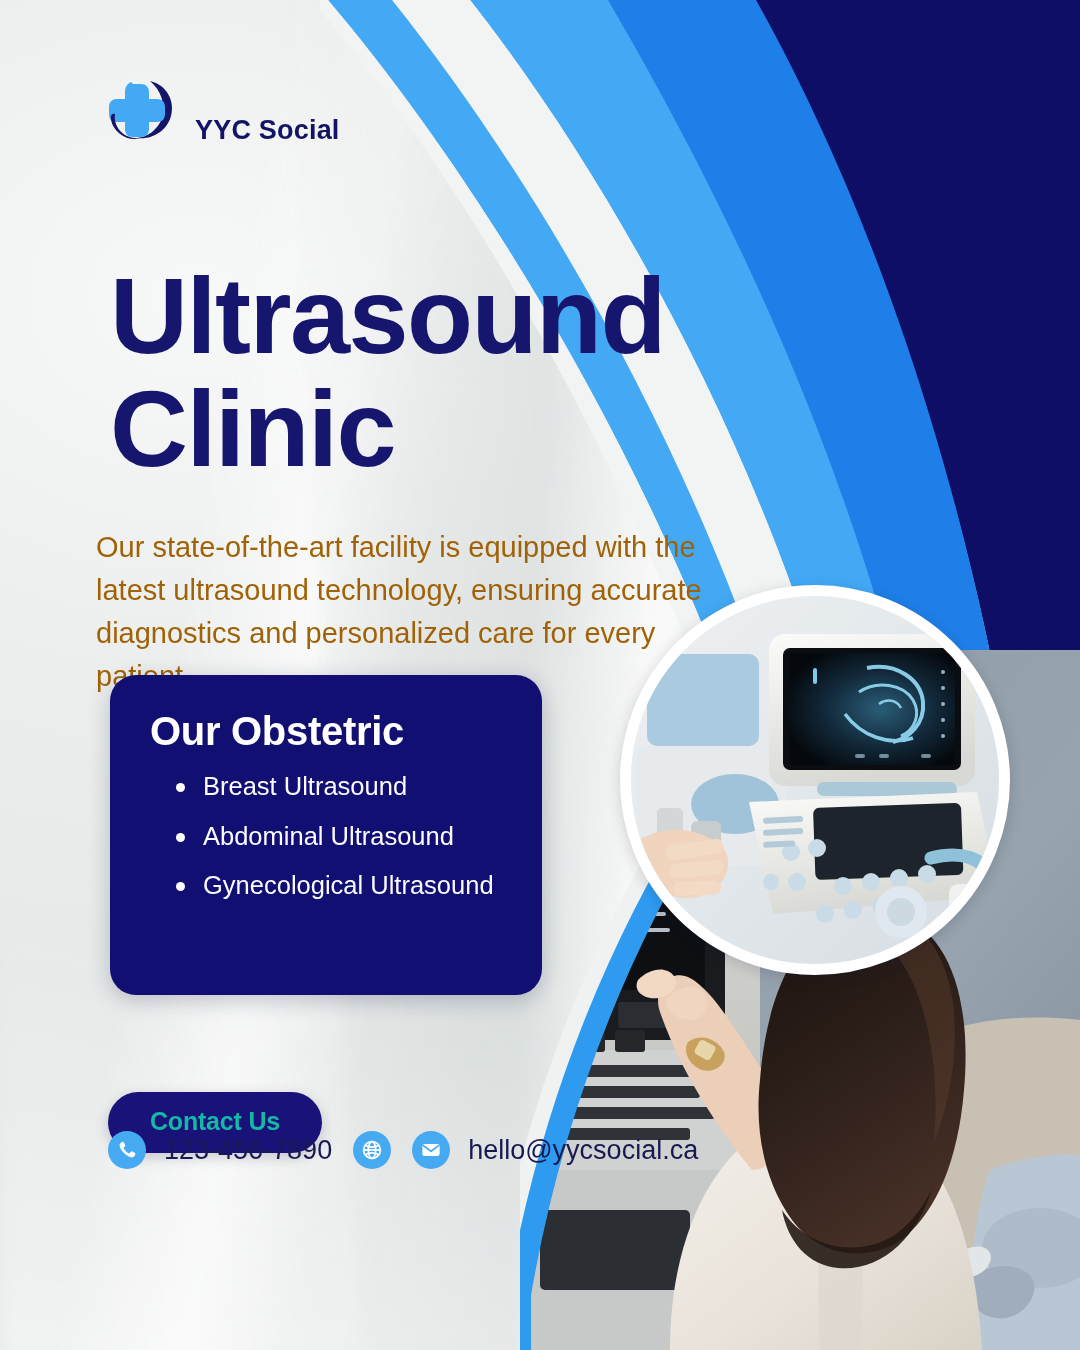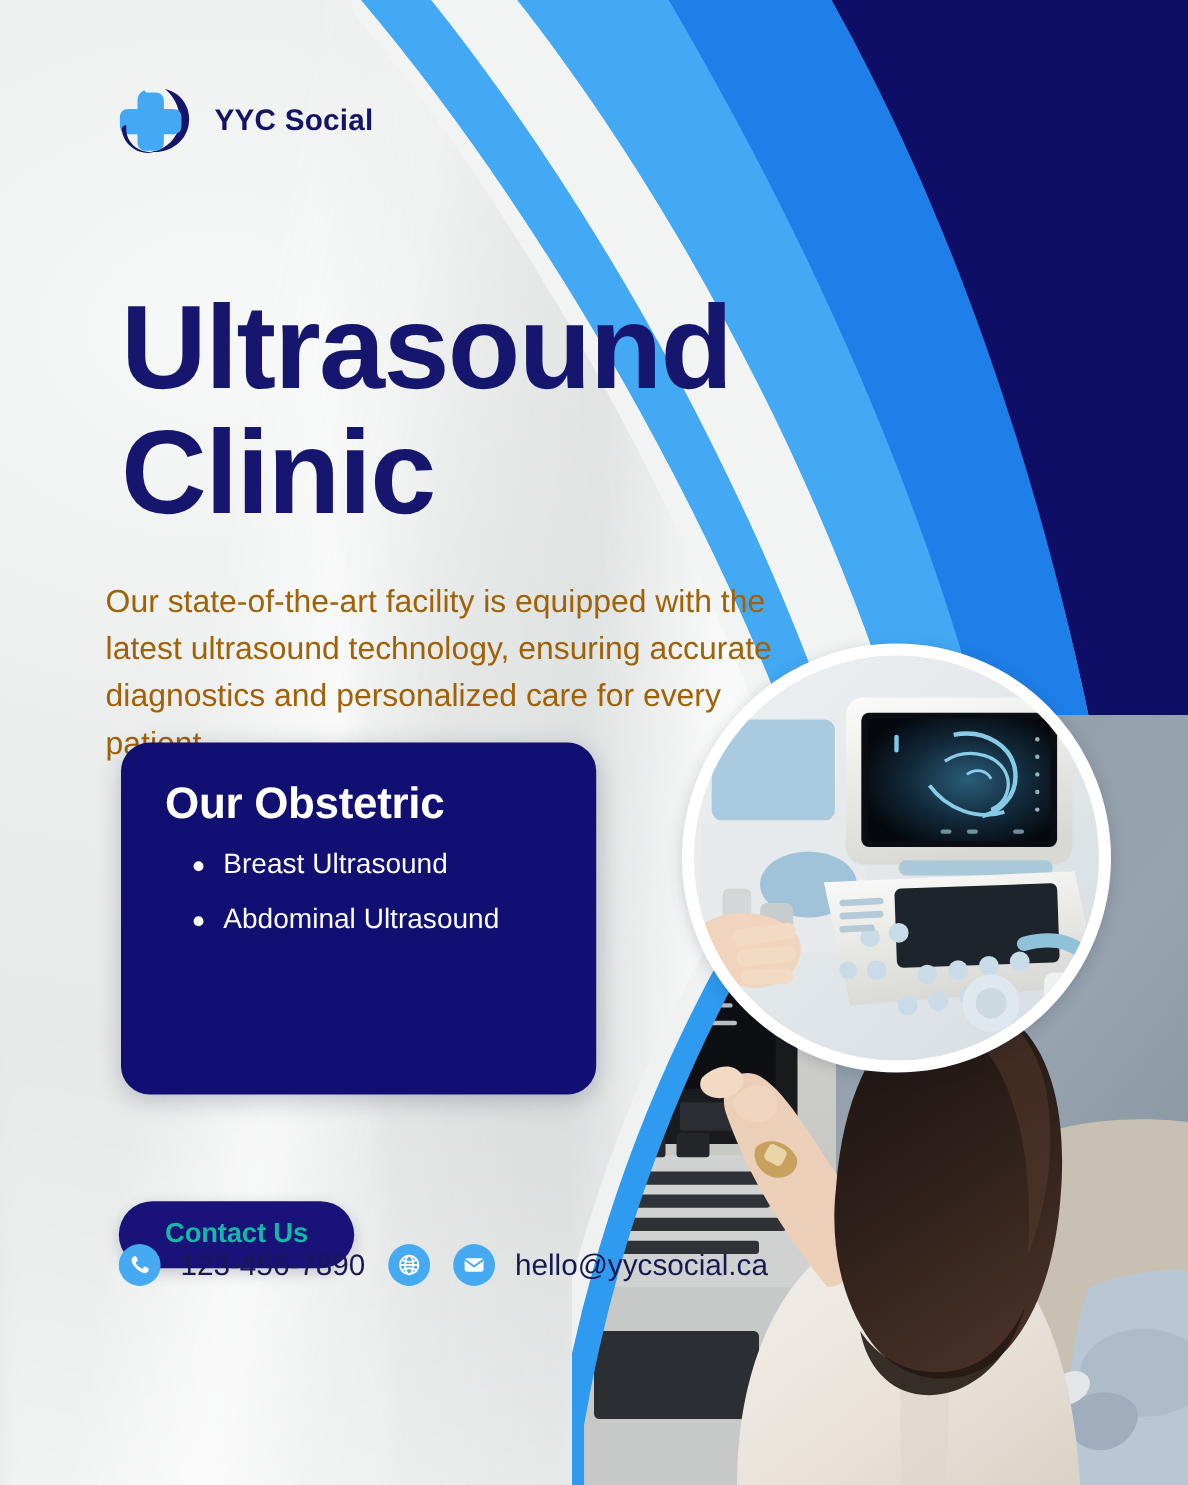--- a/index.html
+++ b/index.html
@@ -98,21 +98,21 @@
     box-shadow: 0 3px 14px rgba(20,30,60,.18);
     background: #e9eef2;
   }
 
   
   .logo-row {
     position: absolute;
     left: 103px;
     top: 72px;
     display: flex;
-    align-items: center;
+    align-items: flex-end;
     gap: 18px;
   }
   .logo-mark {
     width: 74px;
     height: 74px;
     position: relative;
   }
   .logo-text {
     font-size: 27px;
     font-weight: bold;
@@ -441,20 +441,21 @@
     <span class="l2">Clinic</span>
   </h1>
 
   <p class="lede">Our state-of-the-art facility is equipped with the latest ultrasound technology, ensuring accurate diagnostics and personalized care for every patient</p>
 
   <div class="services-card">
     <h2 class="services-title">Our Obstetric</h2>
     <ul class="services-list">
       <li>Breast Ultrasound</li>
       <li>Abdominal Ultrasound</li>
+      <li>Gynecological Ultrasound</li>
     </ul>
   </div>
 
   <div class="contact-pill">Contact Us</div>
 
   <div class="contact-list">
 
     <div class="contact-item">
       <span class="ci-badge">
         <svg width="22" height="22" viewBox="0 0 24 24" fill="#ffffff">

